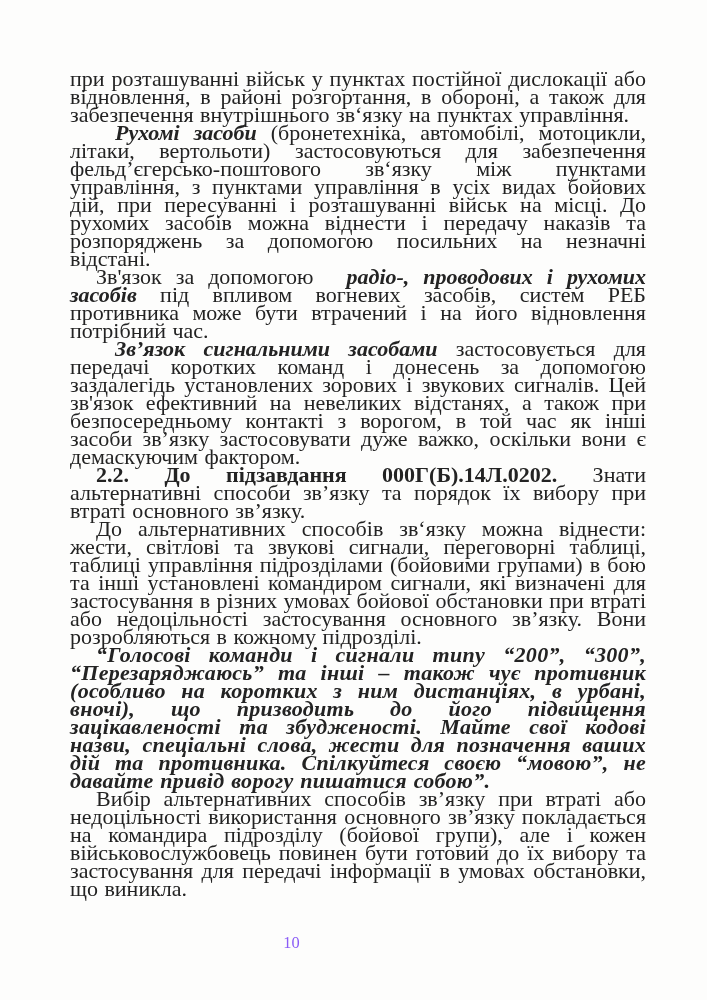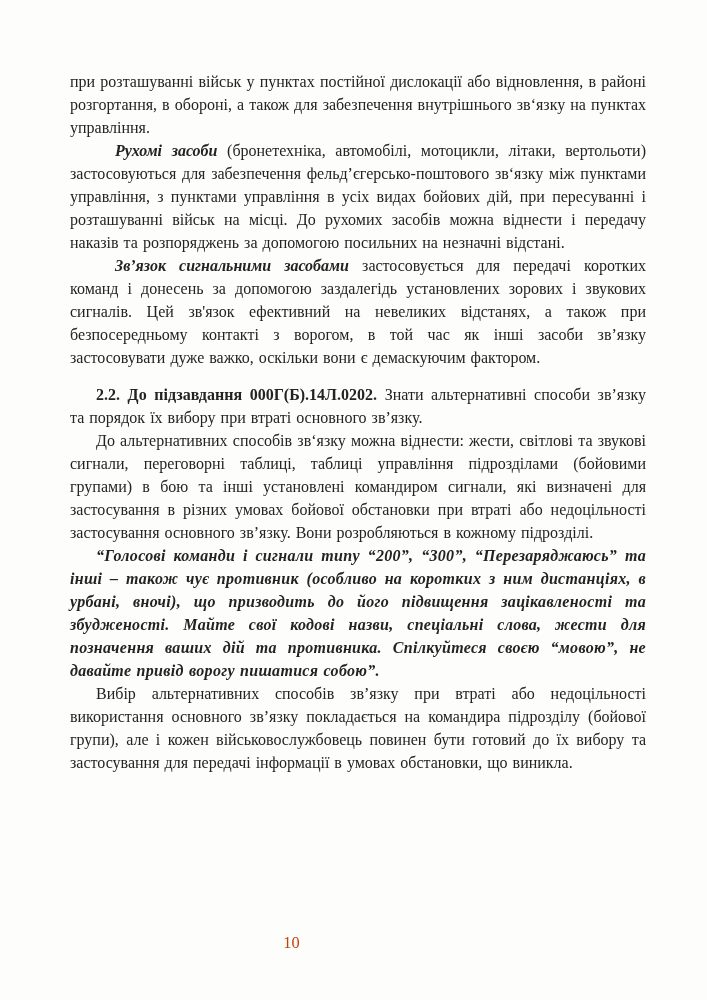--- a/index.html
+++ b/index.html
@@ -23,50 +23,51 @@
     height: 1000px;
   }
   .text-block {
     position: absolute;
     top: 70px;
     left: 70px;
     width: 576px;
   }
   p.para {
     margin: 0;
-    font-size: 16px;
-    line-height: 23px;
+    font-size: 22px;
+    line-height: 18px;
     text-align: justify;
     text-indent: 26px;
     word-spacing: 1px;
   }
   p.para.no-indent { text-indent: 0; }
-  p.para.space-before { margin-top: 14px; }
+  p.para.space-before { }
   p.para.space-before-large { }
   .seg-normal { font-style: normal; font-weight: normal; }
   .seg-bold { font-weight: bold; }
   .seg-italic { font-style: italic; letter-spacing: 0.3px; font-weight: bold; }
   .seg-bold-italic { font-weight: bold; font-style: italic; margin-left: 19px; }
   .page-number {
     position: absolute;
     top: 933px;
     left: 0;
     width: 583px;
     text-align: center;
     font-size: 16.4px;
-    color: #c2410c;
+    color: #8b5cf6;
   }
 </style>
 </head>
 <body>
 
 <div class="scan-page">
   <main class="text-block">
       <p class="para no-indent"><span class="seg-normal">при розташуванні військ у пунктах постійної дислокації або відновлення, в районі розгортання, в обороні, а також для забезпечення внутрішнього зв‘язку на пунктах управління.</span></p>
       <p class="para"><span class="seg-bold-italic">Рухомі засоби</span><span class="seg-normal"> (бронетехніка, автомобілі, мотоцикли, літаки, вертольоти) застосовуються для забезпечення фельд’єгерсько-поштового зв‘язку між пунктами управління, з пунктами управління в усіх видах бойових дій, при пересуванні і розташуванні військ на місці. До рухомих засобів можна віднести і передачу наказів та розпоряджень за допомогою посильних на незначні відстані.</span></p>
+      <p class="para"><span class="seg-normal">Зв'язок за допомогою </span><span class="seg-bold-italic">радіо-, проводових і рухомих засобів</span><span class="seg-normal"> під впливом вогневих засобів, систем РЕБ противника може бути втрачений і на його відновлення потрібний час.</span></p>
       <p class="para"><span class="seg-bold-italic">Зв’язок сигнальними засобами</span><span class="seg-normal"> застосовується для передачі коротких команд і донесень за допомогою заздалегідь установлених зорових і звукових сигналів. Цей зв'язок ефективний на невеликих відстанях, а також при безпосередньому контакті з ворогом, в той час як інші засоби зв’язку застосовувати дуже важко, оскільки вони є демаскуючим фактором.</span></p>
       <p class="para space-before"><span class="seg-bold">2.2. До підзавдання 000Г(Б).14Л.0202.</span><span class="seg-normal"> Знати альтернативні способи зв’язку та порядок їх вибору при втраті основного зв’язку.</span></p>
       <p class="para"><span class="seg-normal">До альтернативних способів зв‘язку можна віднести: жести, світлові та звукові сигнали, переговорні таблиці, таблиці управління підрозділами (бойовими групами) в бою та інші установлені командиром сигнали, які визначені для застосування в різних умовах бойової обстановки при втраті або недоцільності застосування основного зв’язку. Вони розробляються в кожному підрозділі.</span></p>
       <p class="para"><span class="seg-italic">“Голосові команди і сигнали типу “200”, “300”, “Перезаряджаюсь” та інші – також чує противник (особливо на коротких з ним дистанціях, в урбані, вночі), що призводить до його підвищення зацікавленості та збудженості. Майте свої кодові назви, спеціальні слова, жести для позначення ваших дій та противника. Спілкуйтеся своєю “мовою”, не давайте привід ворогу пишатися собою”.</span></p>
       <p class="para space-before-large"><span class="seg-normal">Вибір альтернативних способів зв’язку при втраті або недоцільності використання основного зв’язку покладається на командира підрозділу (бойової групи), але і кожен військовослужбовець повинен бути готовий до їх вибору та застосування для передачі інформації в умовах обстановки, що виникла.</span></p>
     </main>
   <div class="page-number">10</div>
 </div>
 
 </body></html>

